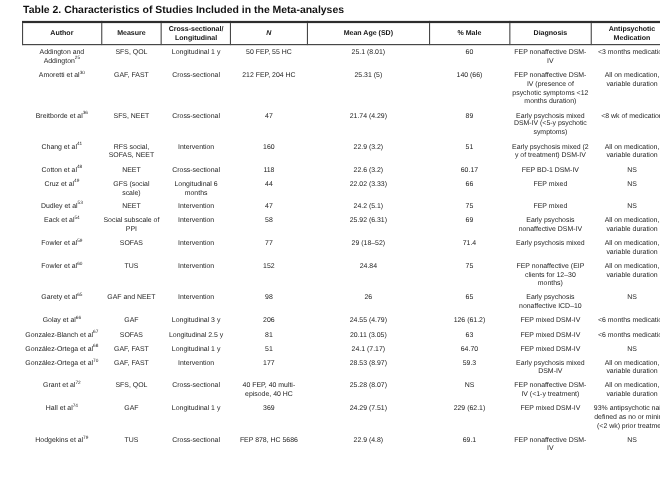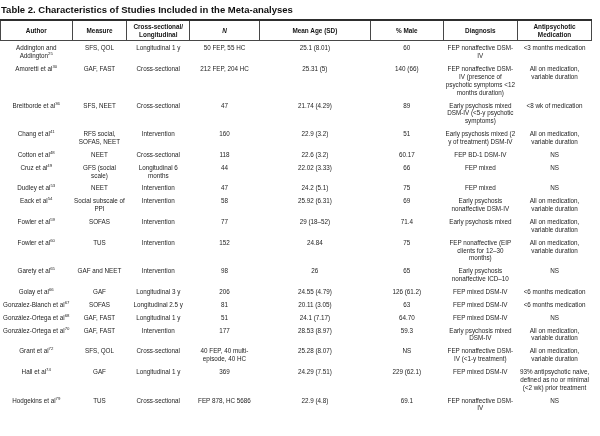--- a/index.html
+++ b/index.html
@@ -5,21 +5,21 @@
   * { margin: 0; padding: 0; box-sizing: border-box; }
   html, body { background: #ffffff; }
   body {
     width: 600px; height: 436px;
     font-family: "Liberation Sans", sans-serif;
     color: #1c1c1c;
     -webkit-font-smoothing: antialiased;
   }
   .page {
     width: 600px; height: 436px;
-    padding: 3px 0;
+    padding: 3px 20px;
     background: #ffffff;
     overflow: hidden;
   }
   .table-title {
     font-size: 9.5px;
     font-weight: bold;
     color: #111;
     margin: 1px 0 4px 1px;
     white-space: nowrap;
   }

